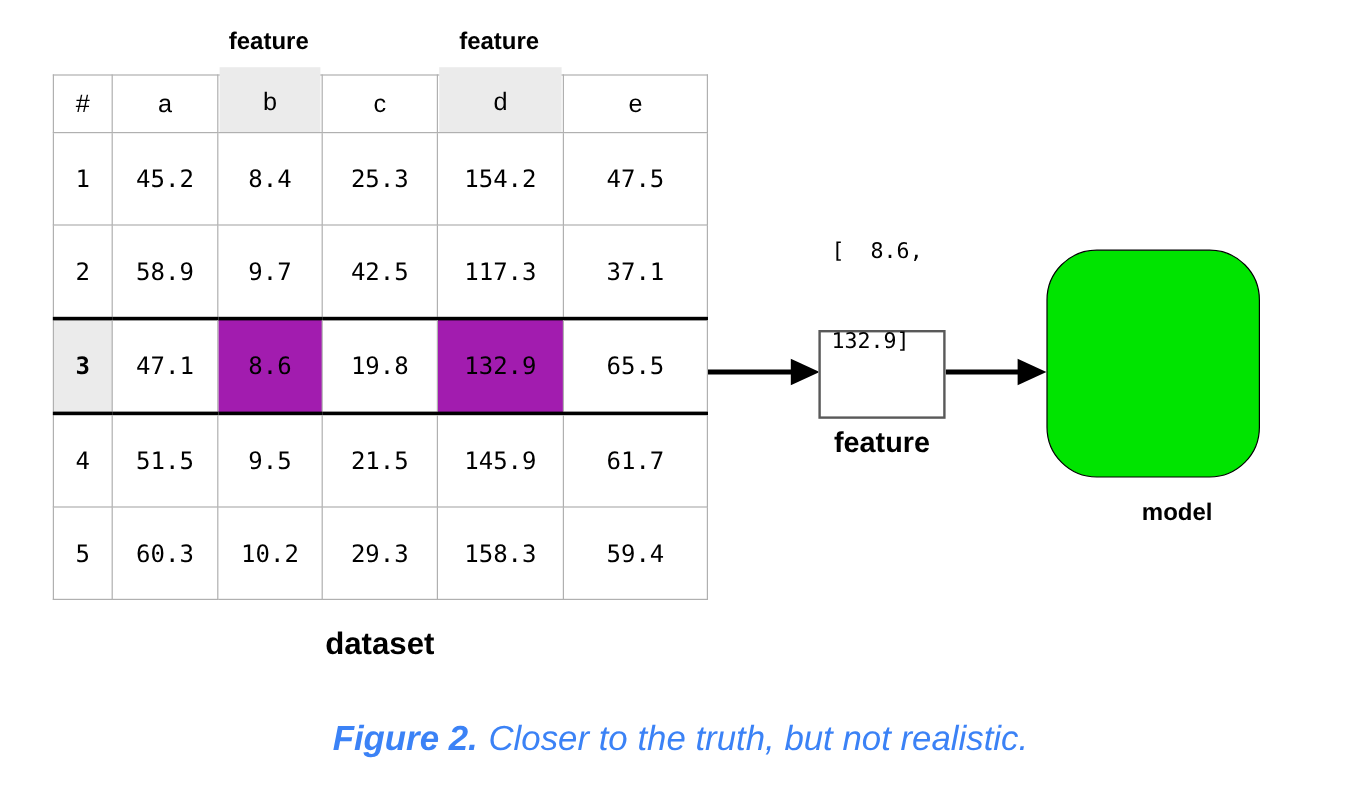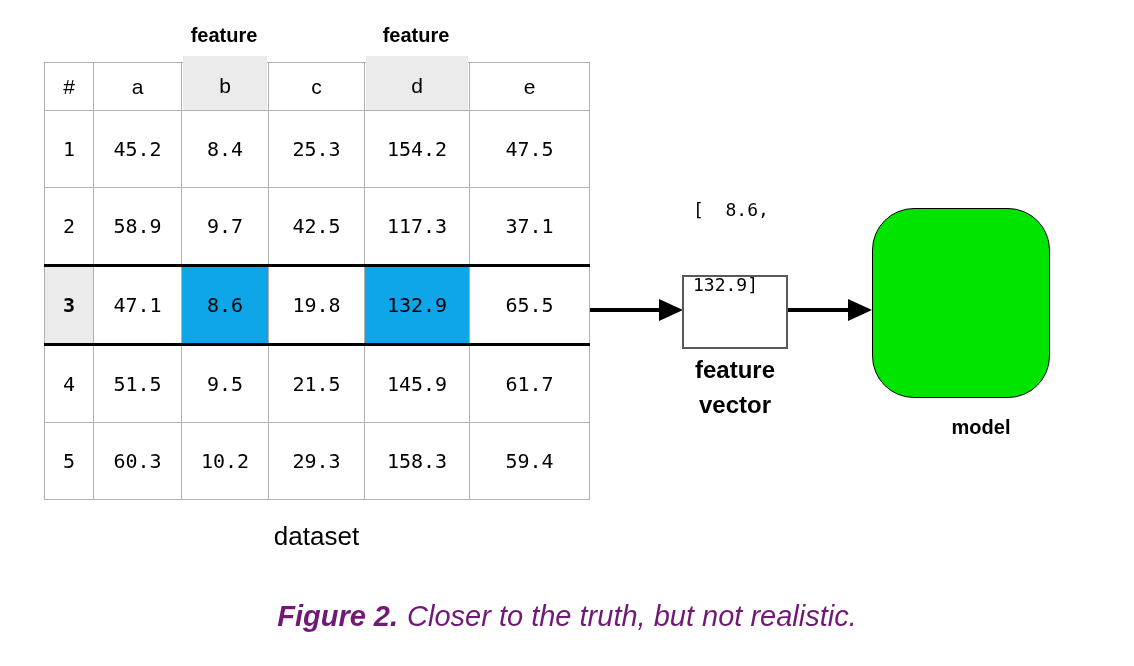--- a/index.html
+++ b/index.html
@@ -35,26 +35,26 @@
     border:1px solid #b0b0b0; text-align:center; vertical-align:middle;
     padding:0; overflow:hidden;
   }
   table.ds th {
     font-family:"Liberation Sans", sans-serif; font-weight:400; font-size:21px;
     height:47px; background:#ffffff;
   }
   table.ds td { height:76px; background:#ffffff; }
   table.ds tr.row-hl td { border-top:3px solid #000; border-bottom:3px solid #000; }
   table.ds tr.row-hl td.col-n { background:#ebebeb; font-weight:700; }
-  table.ds tr.row-hl td.col-b, table.ds tr.row-hl td.col-d { background:#0ea5e9; }
+  table.ds tr.row-hl td.col-b, table.ds tr.row-hl td.col-d { background:#a21caf; }
 
   
   .dataset-label {
     position:absolute; left:44px; top:521px; width:545px; text-align:center;
-    font-size:26px; font-weight:400;
+    font-size:26px; font-weight:700;
   }
 
   
   svg.arrows { position:absolute; left:589px; top:296px; z-index:2; }
 
   
   .vector-box {
     position:absolute; left:682px; top:275px; width:106px; height:74px;
     border:2px solid #595959; box-sizing:border-box; background:#ffffff;
     display:flex; align-items:flex-end; z-index:2;
@@ -75,21 +75,21 @@
     box-sizing:border-box; z-index:2;
   }
   .model-label {
     position:absolute; left:892px; top:416px; width:178px; text-align:center;
     font-size:20px; font-weight:700;
   }
 
   
   .fig-caption {
     position:absolute; left:0; top:600px; width:1134px; text-align:center;
-    font-size:29px; font-style:italic; color:#701a75;
+    font-size:29px; font-style:italic; color:#3b82f6;
   }
   .cap-prefix { font-weight:700; }
   .cap-rest { margin-left:9px; }
 </style>
 </head>
 <body>
 
 <div class="canvas">
 
   <div class="feat-label fb">feature</div>
@@ -183,21 +183,20 @@
   </svg>
 
   <div class="vector-box">
     <div class="vector-text">
       <div>[  8.6,</div>
       <div>132.9]</div>
     </div>
   </div>
   <div class="vector-label">
     <div>feature</div>
-    <div>vector</div>
   </div>
 
   <div class="model-box"></div>
   <div class="model-label">model</div>
 
   <div class="fig-caption">
     <span class="cap-prefix">Figure 2.</span><span class="cap-rest">Closer to the truth, but not realistic.</span>
   </div>
 
 </div>

